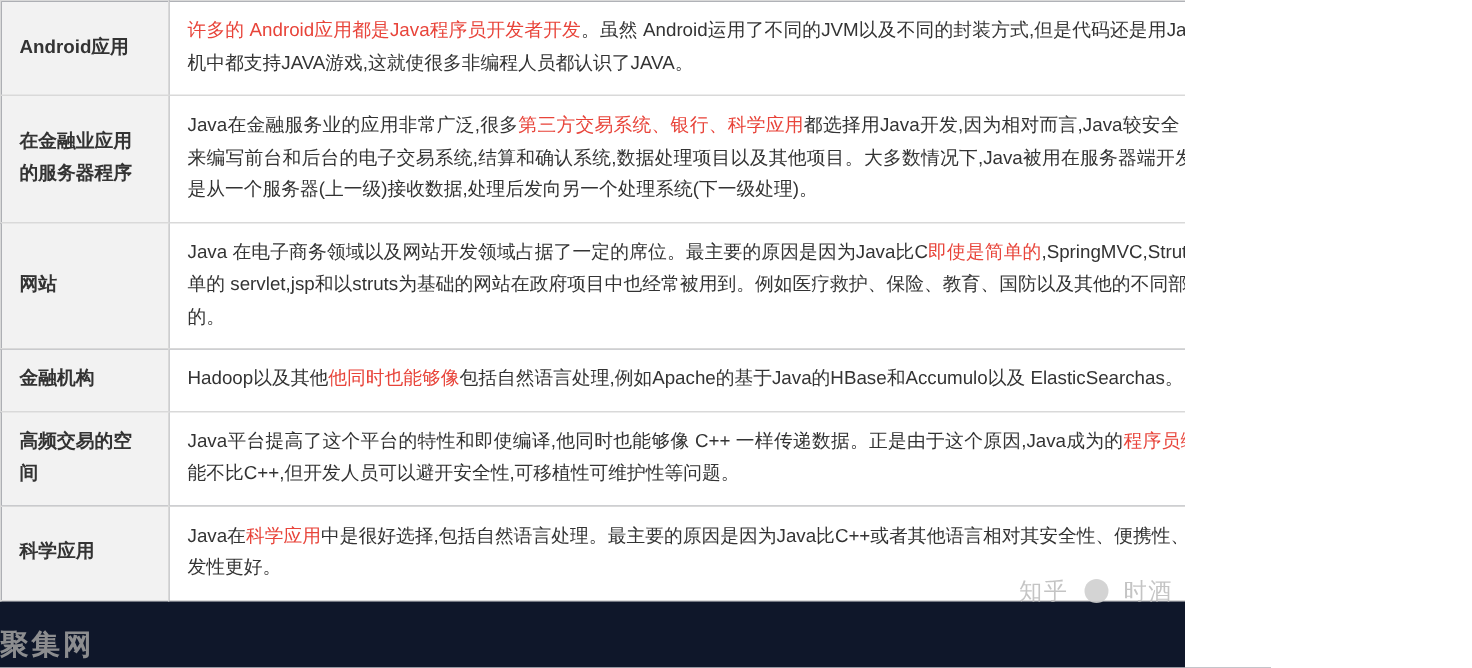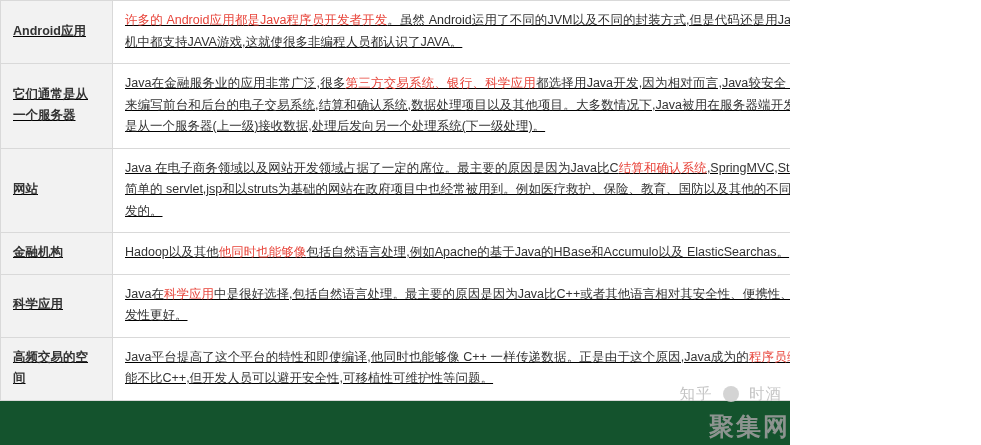--- a/index.html
+++ b/index.html
@@ -7,22 +7,21 @@
     margin: 0; padding: 0;
     width: 981px;
     background: #ffffff;
     font-family: "Liberation Sans", sans-serif;
   }
   #app {
     position: relative;
     width: 790px;
     min-height: 445px;
     overflow: hidden;
-    background: #14532d;
-    text-decoration: underline;
+    background: #0f172a;
   }
   table.app-table {
     width: 981px;
     border-collapse: collapse;
     table-layout: fixed;
   }
   table.app-table td {
     border: 1px solid #d9d9d9;
     vertical-align: middle;
     padding: 9px 12px 10px 12px;
@@ -68,57 +67,57 @@
     display: inline-block;
     width: 16px; height: 16px;
     border-radius: 50%;
     background: #cfcfcf;
     vertical-align: -3px;
     margin: 0 5px;
   }
   .wm-bottom {
     left: 0; right: 0;
     bottom: 2px;
-    text-align: right;
+    text-align: left;
     font-weight: bold;
-    font-size: 25px;
+    font-size: 19px;
     color: #9e9e9e;
     letter-spacing: 2px;
   }
 </style>
 </head>
 <body>
 
 <div id="app">
 
   <table class="app-table">
     <tbody>
         <tr>
           <td class="cat">Android应用</td>
           <td class="desc"><span class="hl">许多的 Android应用都是Java程序员开发者开发</span><span>。虽然 Android运用了不同的JVM以及不同的封装方式,但是代码还是用Java语言所编写。相当一部分的手机中都支持JAVA游戏,这就使很多非编程人员都认识了JAVA。</span></td>
         </tr>
         <tr>
-          <td class="cat">它们通常是从一个服务器</td>
+          <td class="cat">在金融业应用的服务器程序</td>
           <td class="desc"><span>Java在金融服务业的应用非常广泛,很多</span><span class="hl">第三方交易系统、银行、科学应用</span><span>都选择用Java开发,因为相对而言,Java较安全 [39] 。大型跨国投资银行用Java来编写前台和后台的电子交易系统,结算和确认系统,数据处理项目以及其他项目。大多数情况下,Java被用在服务器端开发,但多数没有任何前端,它们通常是从一个服务器(上一级)接收数据,处理后发向另一个处理系统(下一级处理)。</span></td>
         </tr>
         <tr>
           <td class="cat">网站</td>
-          <td class="desc"><span>Java 在电子商务领域以及网站开发领域占据了一定的席位。最主要的原因是因为Java比C</span><span class="hl">结算和确认系统</span><span>,SpringMVC,Struts2.0以及frameworks。即使是简单的 servlet,jsp和以struts为基础的网站在政府项目中也经常被用到。例如医疗救护、保险、教育、国防以及其他的不同部门网站都是以Java为基础来开发的。</span></td>
+          <td class="desc"><span>Java 在电子商务领域以及网站开发领域占据了一定的席位。最主要的原因是因为Java比C</span><span class="hl">即使是简单的</span><span>,SpringMVC,Struts2.0以及frameworks。即使是简单的 servlet,jsp和以struts为基础的网站在政府项目中也经常被用到。例如医疗救护、保险、教育、国防以及其他的不同部门网站都是以Java为基础来开发的。</span></td>
         </tr>
         <tr>
           <td class="cat">金融机构</td>
           <td class="desc"><span>Hadoop以及其他</span><span class="hl">他同时也能够像</span><span>包括自然语言处理,例如Apache的基于Java的HBase和Accumulo以及 ElasticSearchas。</span></td>
         </tr>
         <tr>
+          <td class="cat">高频交易的空间</td>
+          <td class="desc"><span>Java平台提高了这个平台的特性和即使编译,他同时也能够像 C++ 一样传递数据。正是由于这个原因,Java成为的</span><span class="hl">程序员编写交易平台的语言</span><span>,因为虽然性能不比C++,但开发人员可以避开安全性,可移植性可维护性等问题。</span></td>
+        </tr>
+        <tr>
           <td class="cat">科学应用</td>
           <td class="desc"><span>Java在</span><span class="hl">科学应用</span><span>中是很好选择,包括自然语言处理。最主要的原因是因为Java比C++或者其他语言相对其安全性、便携性、可维护性以及其他高级语言的并发性更好。</span></td>
-        </tr>
-        <tr>
-          <td class="cat">高频交易的空间</td>
-          <td class="desc"><span>Java平台提高了这个平台的特性和即使编译,他同时也能够像 C++ 一样传递数据。正是由于这个原因,Java成为的</span><span class="hl">程序员编写交易平台的语言</span><span>,因为虽然性能不比C++,但开发人员可以避开安全性,可移植性可维护性等问题。</span></td>
         </tr>
       </tbody>
   </table>
 
   <div class="wm wm-right">
     <span>知乎</span>
     <span class="avatar"></span>
     <span>时酒</span>
   </div>
 

